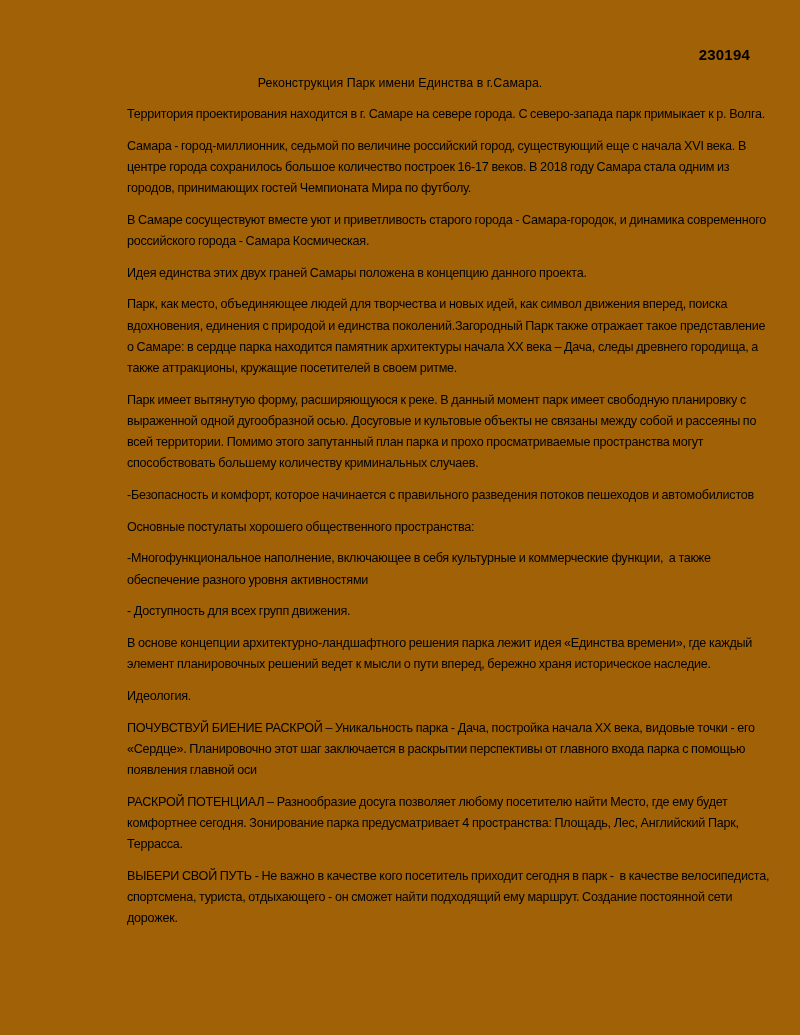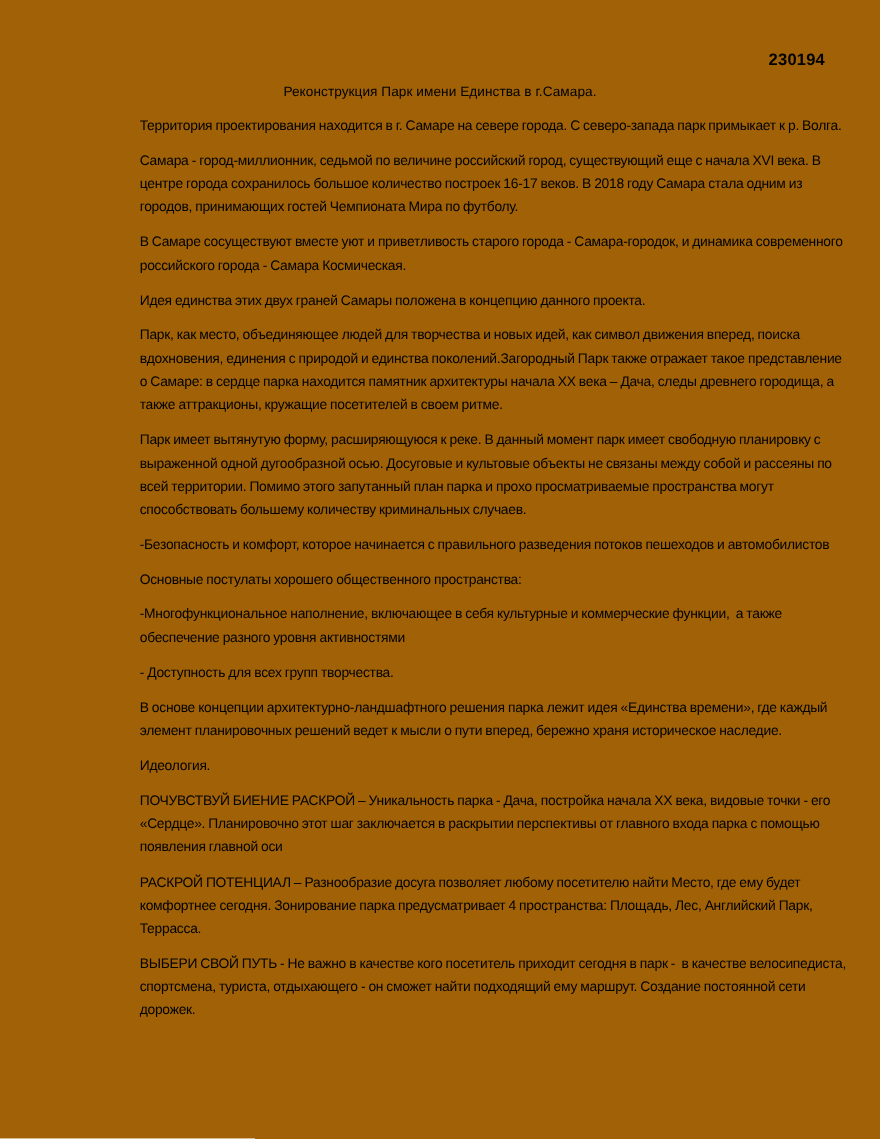--- a/index.html
+++ b/index.html
@@ -85,21 +85,21 @@
   <div class="body-block">
     <p class="para tight">Территория проектирования находится в г. Самаре на севере города. С северо-запада парк примыкает к р. Волга.</p>
     <p class="para tight">Самара - город-миллионник, седьмой по величине российский город, существующий еще с начала XVI века. В центре города сохранилось большое количество построек 16-17 веков. В 2018 году Самара стала одним из городов, принимающих гостей Чемпионата Мира по футболу.</p>
     <p class="para tight">В Самаре сосуществуют вместе уют и приветливость старого города - Самара-городок, и динамика современного российского города - Самара Космическая.</p>
     <p class="para tight">Идея единства этих двух граней Самары положена в концепцию данного проекта.</p>
     <p class="para tight">Парк, как место, объединяющее людей для творчества и новых идей, как символ движения вперед, поиска вдохновения, единения с природой и единства поколений.Загородный Парк также отражает такое представление о Самаре: в сердце парка находится памятник архитектуры начала XX века – Дача, следы древнего городища, а также аттракционы, кружащие посетителей в своем ритме.</p>
     <p class="para tight">Парк имеет вытянутую форму, расширяющуюся к реке. В данный момент парк имеет свободную планировку с выраженной одной дугообразной осью. Досуговые и культовые объекты не связаны между собой и рассеяны по всей территории. Помимо этого запутанный план парка и прохо просматриваемые пространства могут способствовать большему количеству криминальных случаев.</p>
     <p class="para tight">-Безопасность и комфорт, которое начинается с правильного разведения потоков пешеходов и автомобилистов</p>
     <p class="para tight">Основные постулаты хорошего общественного пространства:</p>
     <p class="para tight">-Многофункциональное наполнение, включающее в себя культурные и коммерческие функции,  а также обеспечение разного уровня активностями</p>
-    <p class="para tight">- Доступность для всех групп творчества.</p>
+    <p class="para tight">- Доступность для всех групп движения.</p>
     <p class="para tight">В основе концепции архитектурно-ландшафтного решения парка лежит идея «Единства времени», где каждый элемент планировочных решений ведет к мысли о пути вперед, бережно храня историческое наследие.</p>
     <p class="para tight">Идеология.</p>
     <p class="para tight">ПОЧУВСТВУЙ БИЕНИЕ РАСКРОЙ – Уникальность парка - Дача, постройка начала XX века, видовые точки - его «Сердце». Планировочно этот шаг заключается в раскрытии перспективы от главного входа парка с помощью появления главной оси</p>
     <p class="para tight">РАСКРОЙ ПОТЕНЦИАЛ – Разнообразие досуга позволяет любому посетителю найти Место, где ему будет комфортнее сегодня. Зонирование парка предусматривает 4 пространства: Площадь, Лес, Английский Парк, Террасса.</p>
     <p class="para tight">ВЫБЕРИ СВОЙ ПУТЬ - Не важно в качестве кого посетитель приходит сегодня в парк -  в качестве велосипедиста, спортсмена, туриста, отдыхающего - он сможет найти подходящий ему маршрут. Создание постоянной сети дорожек.</p>
   </div>
 
 </div>
 
 </body></html>

